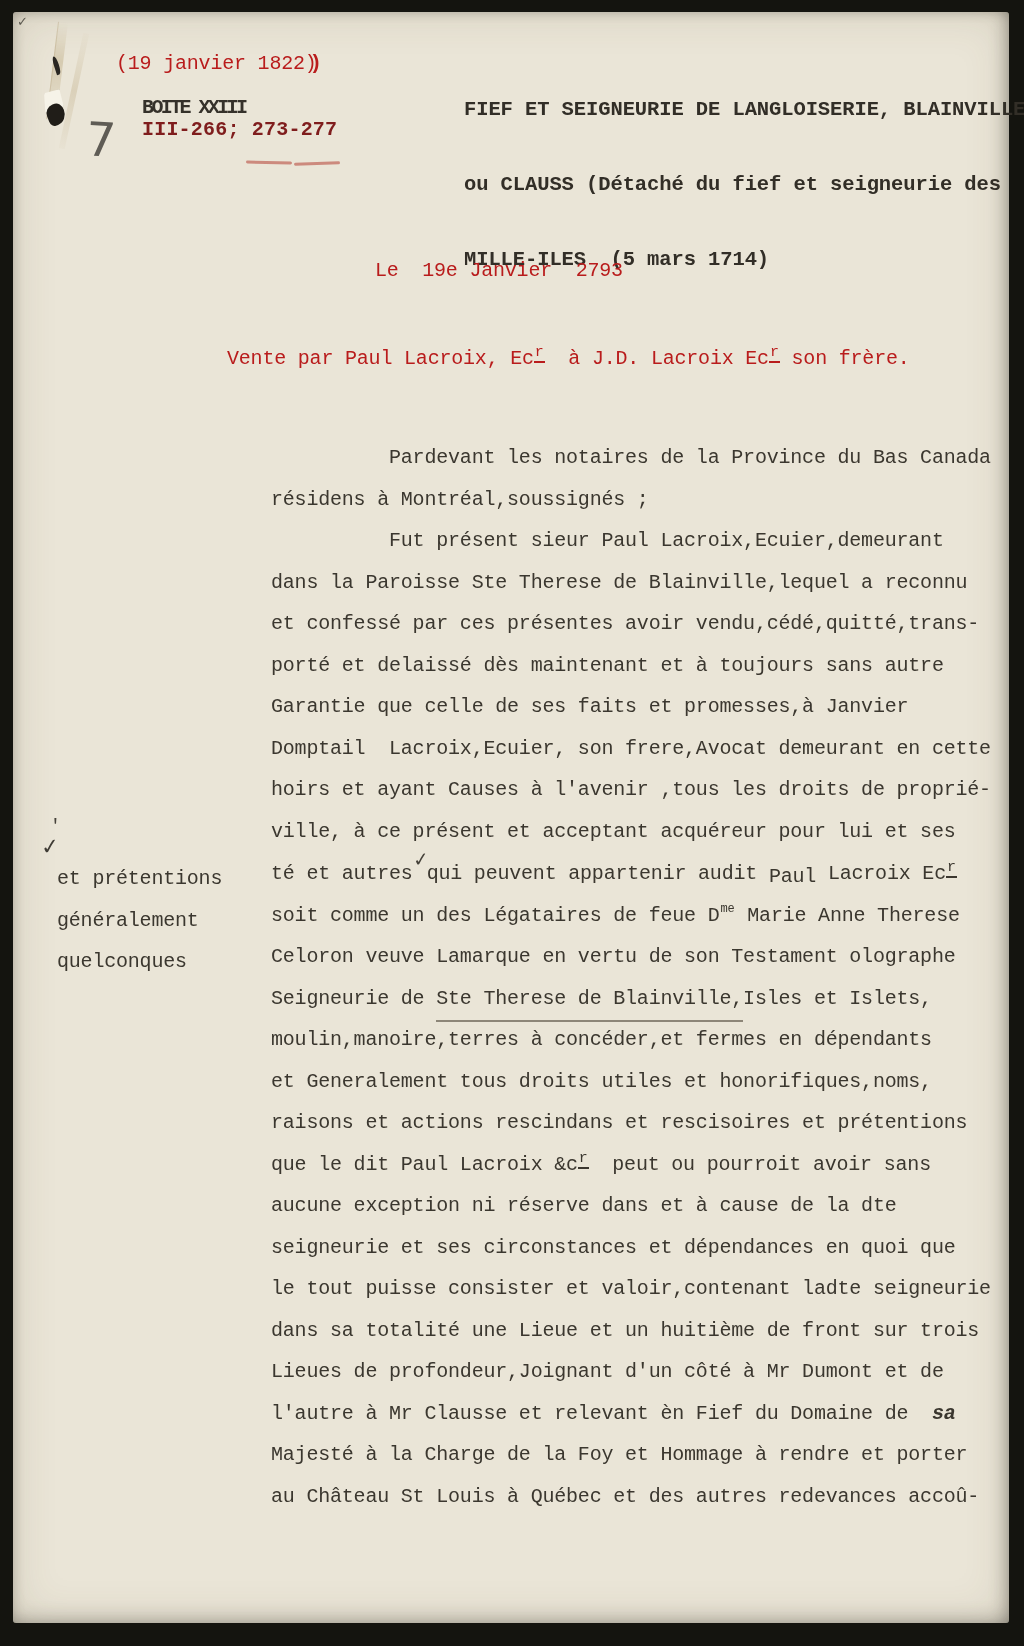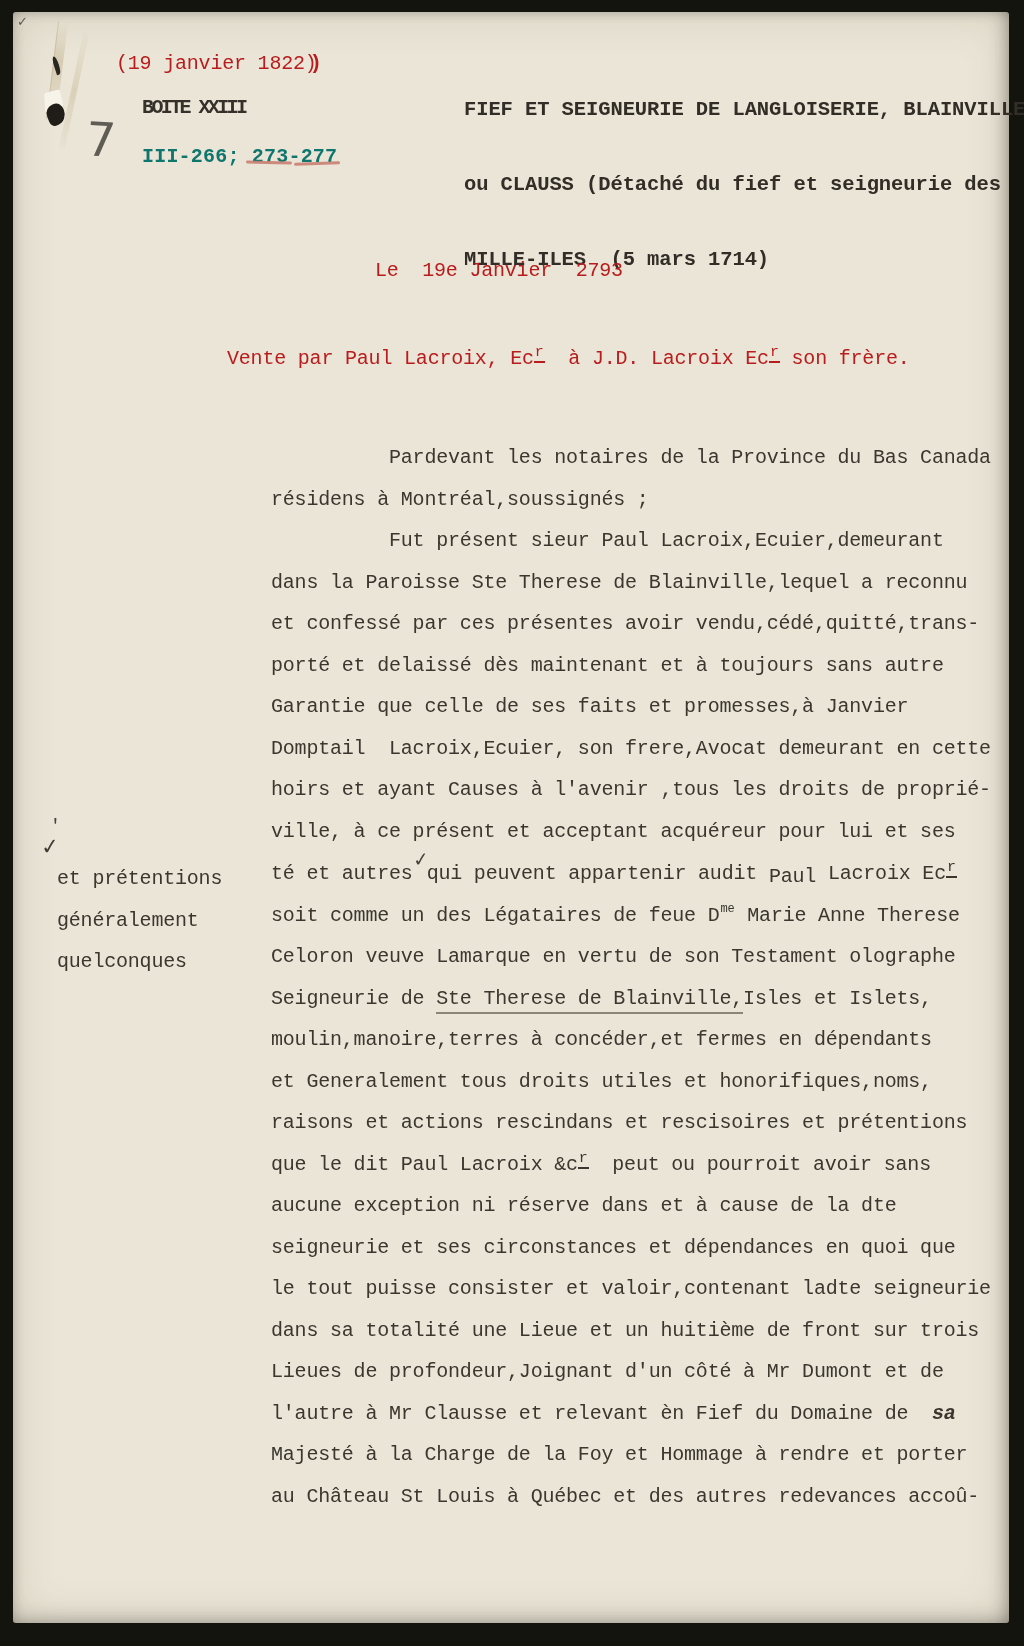--- a/index.html
+++ b/index.html
@@ -28,21 +28,21 @@
     color:#b91c1c;
     font-size:20px;
     letter-spacing:-0.2px;
     white-space:pre;
     line-height:1.05;
   }
   .tw-bold{font-weight:bold;color:#322e27;}
   
   .arch-date{left:103px;top:41px;}
   .arch-box{left:129px;top:85px;font-weight:bold;letter-spacing:-2.6px;color:#35312a;}
-  .arch-ref{left:129px;top:134px;font-weight:bold;color:#0f766e;letter-spacing:0.2px;}
+  .arch-ref{left:129px;top:107px;font-weight:bold;color:#7f1d1d;letter-spacing:0.2px;}
   .paren2{display:inline-block;margin-left:-7px;font-weight:bold;}
   .red-underline{
     position:absolute;height:3px;background:#c97f73;border-radius:2px;opacity:.9;
   }
   .ru1{left:233px;top:149px;width:46px;transform:rotate(1.2deg);}
   .ru2{left:281px;top:150px;width:46px;transform:rotate(-1.8deg);}
   
   .title-block{left:415px;top:35px;line-height:25px;font-size:20.5px;letter-spacing:-0.1px;margin-left:36px;}
   
   .seven{
@@ -72,21 +72,21 @@
   .date-heading{left:362px;top:248px;}
   .subject-line{left:214px;top:336px;}
   
   .body-block{left:215px;top:425px;width:760px;margin-left:43px;}
   .tline{line-height:41.5px;white-space:pre;font-size:20px;color:#3b372f;letter-spacing:-0.2px;}
   .seg-sup{display:inline-block;font-size:15px;line-height:1;transform:translateY(-8px);
     border-bottom:2px solid currentColor;padding:0 1px 1px 1px;}
   .seg-supn{display:inline-block;font-size:12px;line-height:1;transform:translateY(-9px);padding:0 1px;}
   .seg-ins{display:inline-block;width:14px;font-size:19px;color:#46423a;
     transform:translateY(-13px) rotate(-6deg);font-family:"DejaVu Sans", sans-serif;}
-  .seg-pu{border-bottom:2px solid #8d8678;padding-bottom:2px;}
+  .seg-pu{border-bottom:2px solid #8d8678;padding-bottom:10px;}
   .seg-low{display:inline-block;transform:translateY(3px);}
   .seg-b{font-weight:bold;font-style:italic;}
   
   .margin-note{left:44px;top:846px;font-size:19px;line-height:21.5px;letter-spacing:0.2px;color:#3b372f;}
   .mn-tick{left:37px;top:804px;font-size:18px;color:#46423a;}
   .mn-check{left:28px;top:822px;font-size:22px;color:#3f3c35;transform:rotate(-6deg);
     font-family:"DejaVu Sans", sans-serif;font-weight:bold;}
 </style>
 </head>
 <body>

